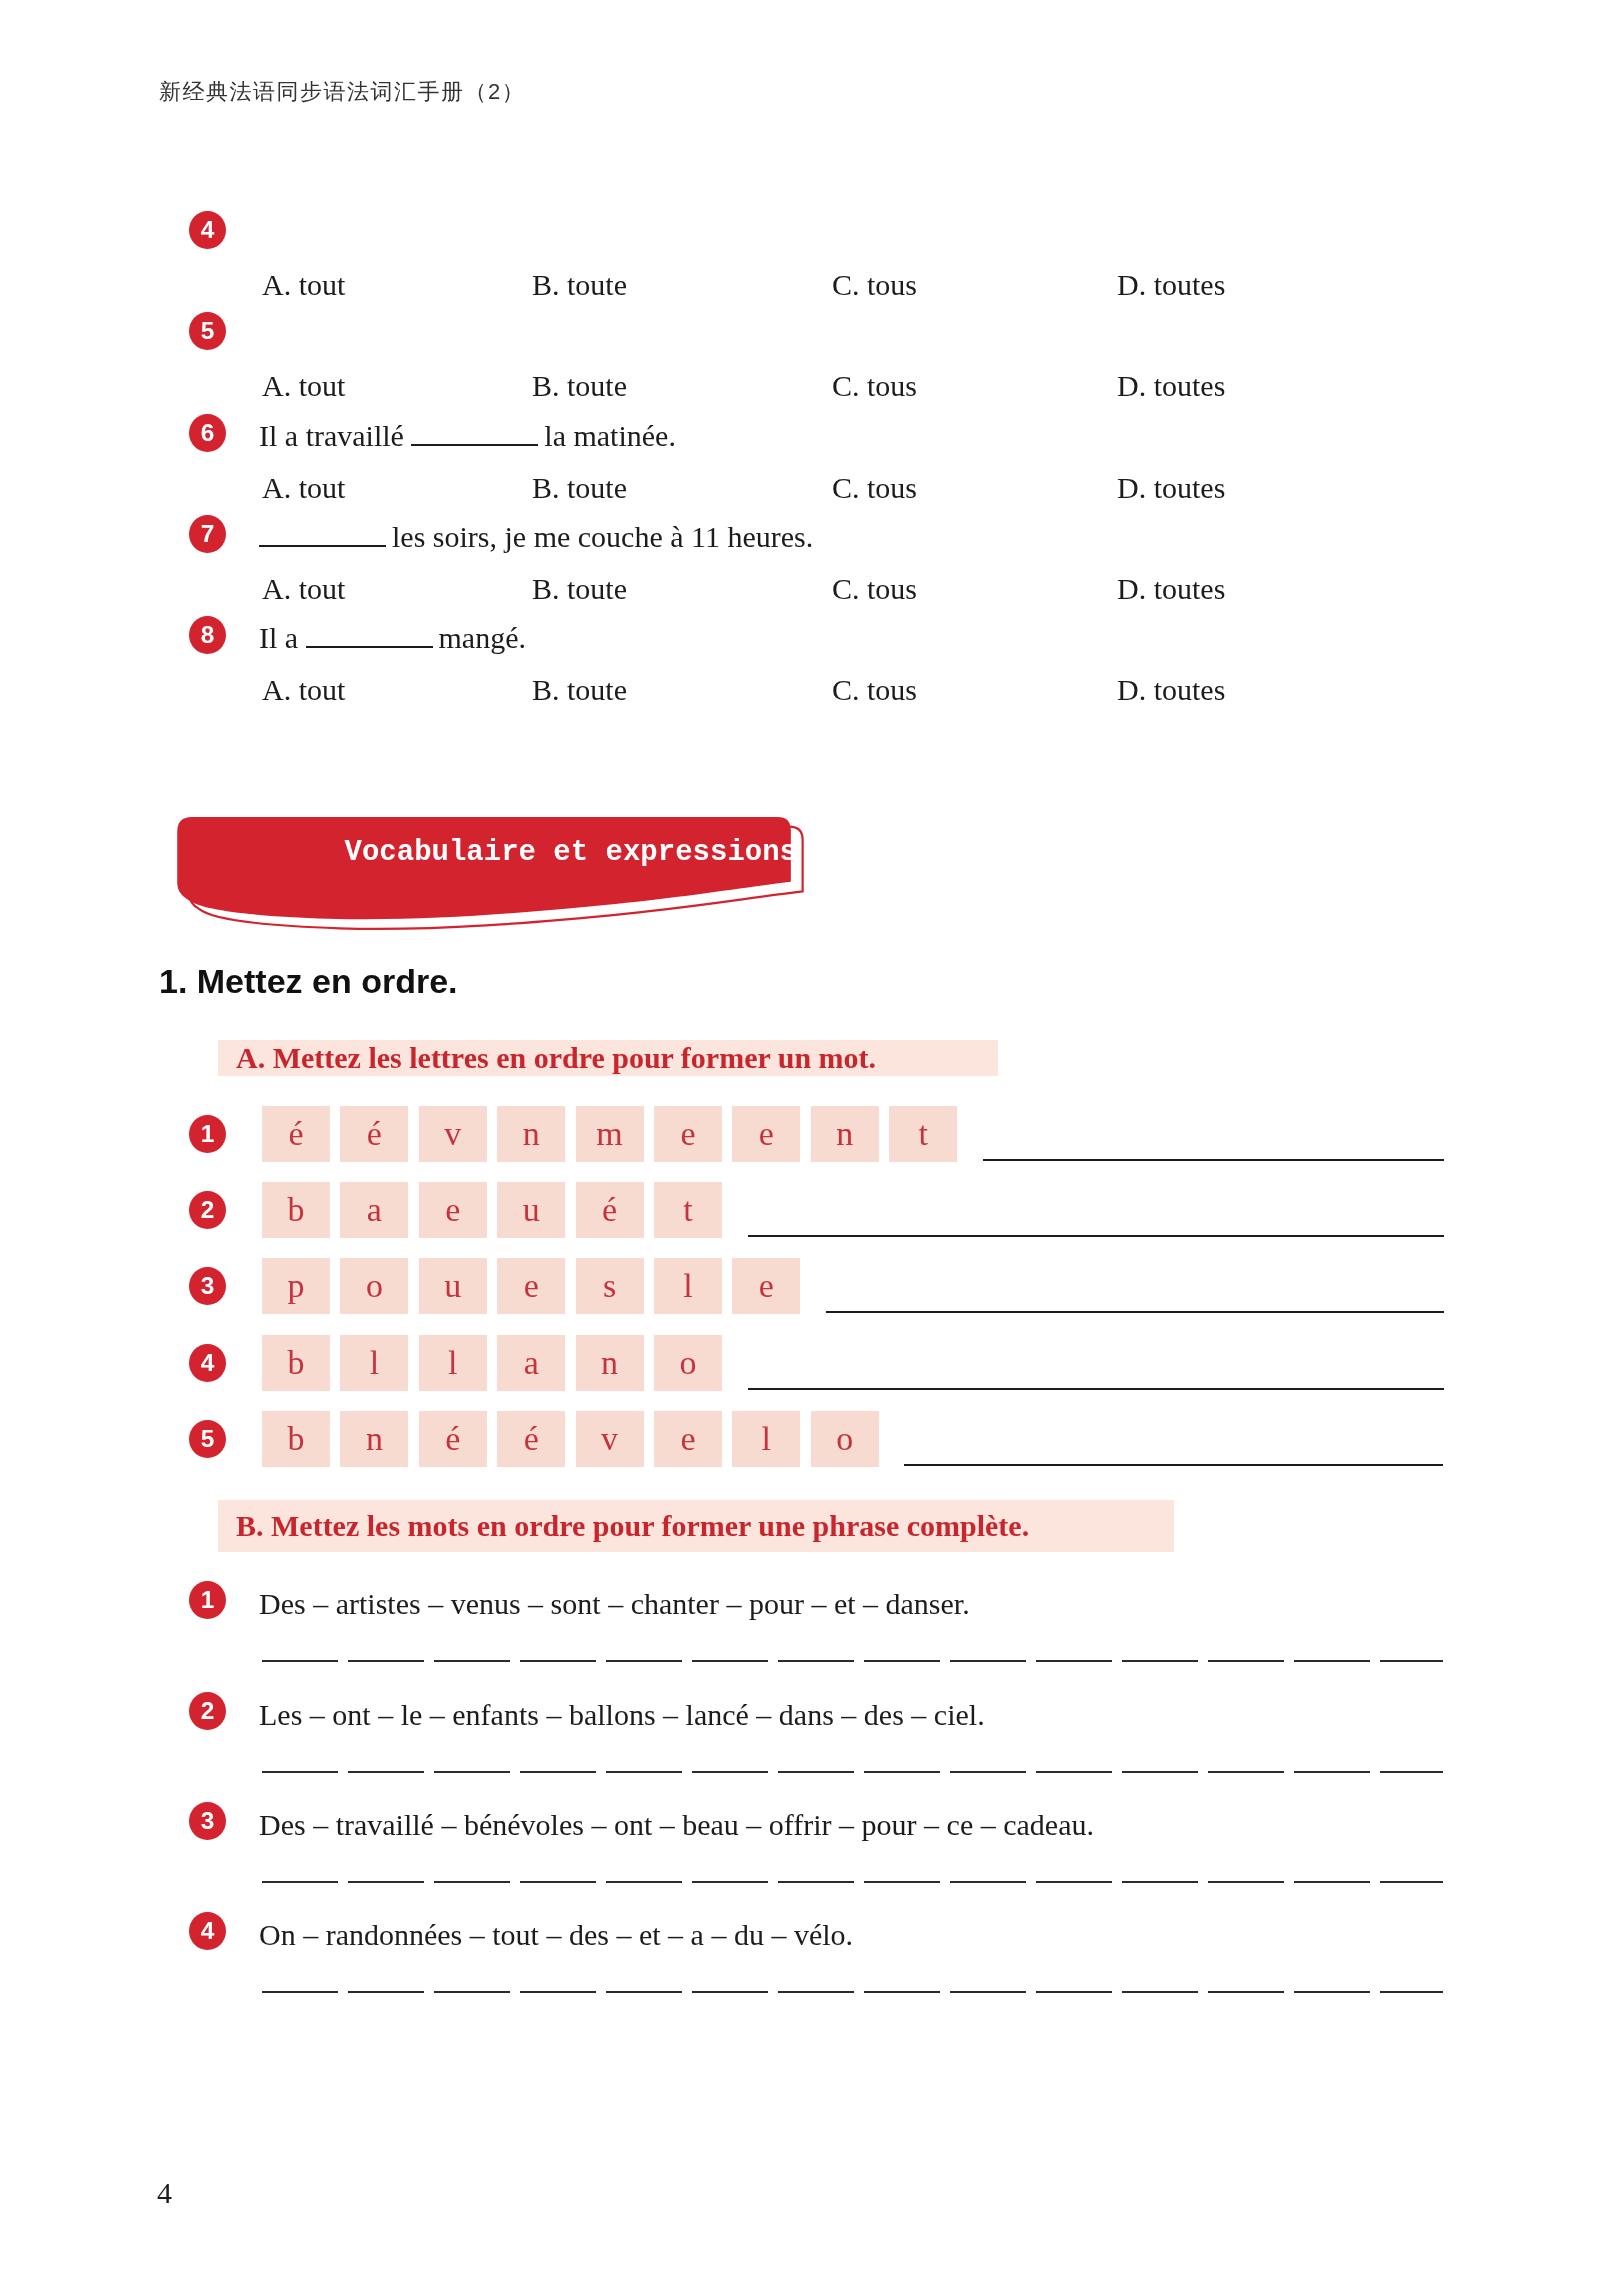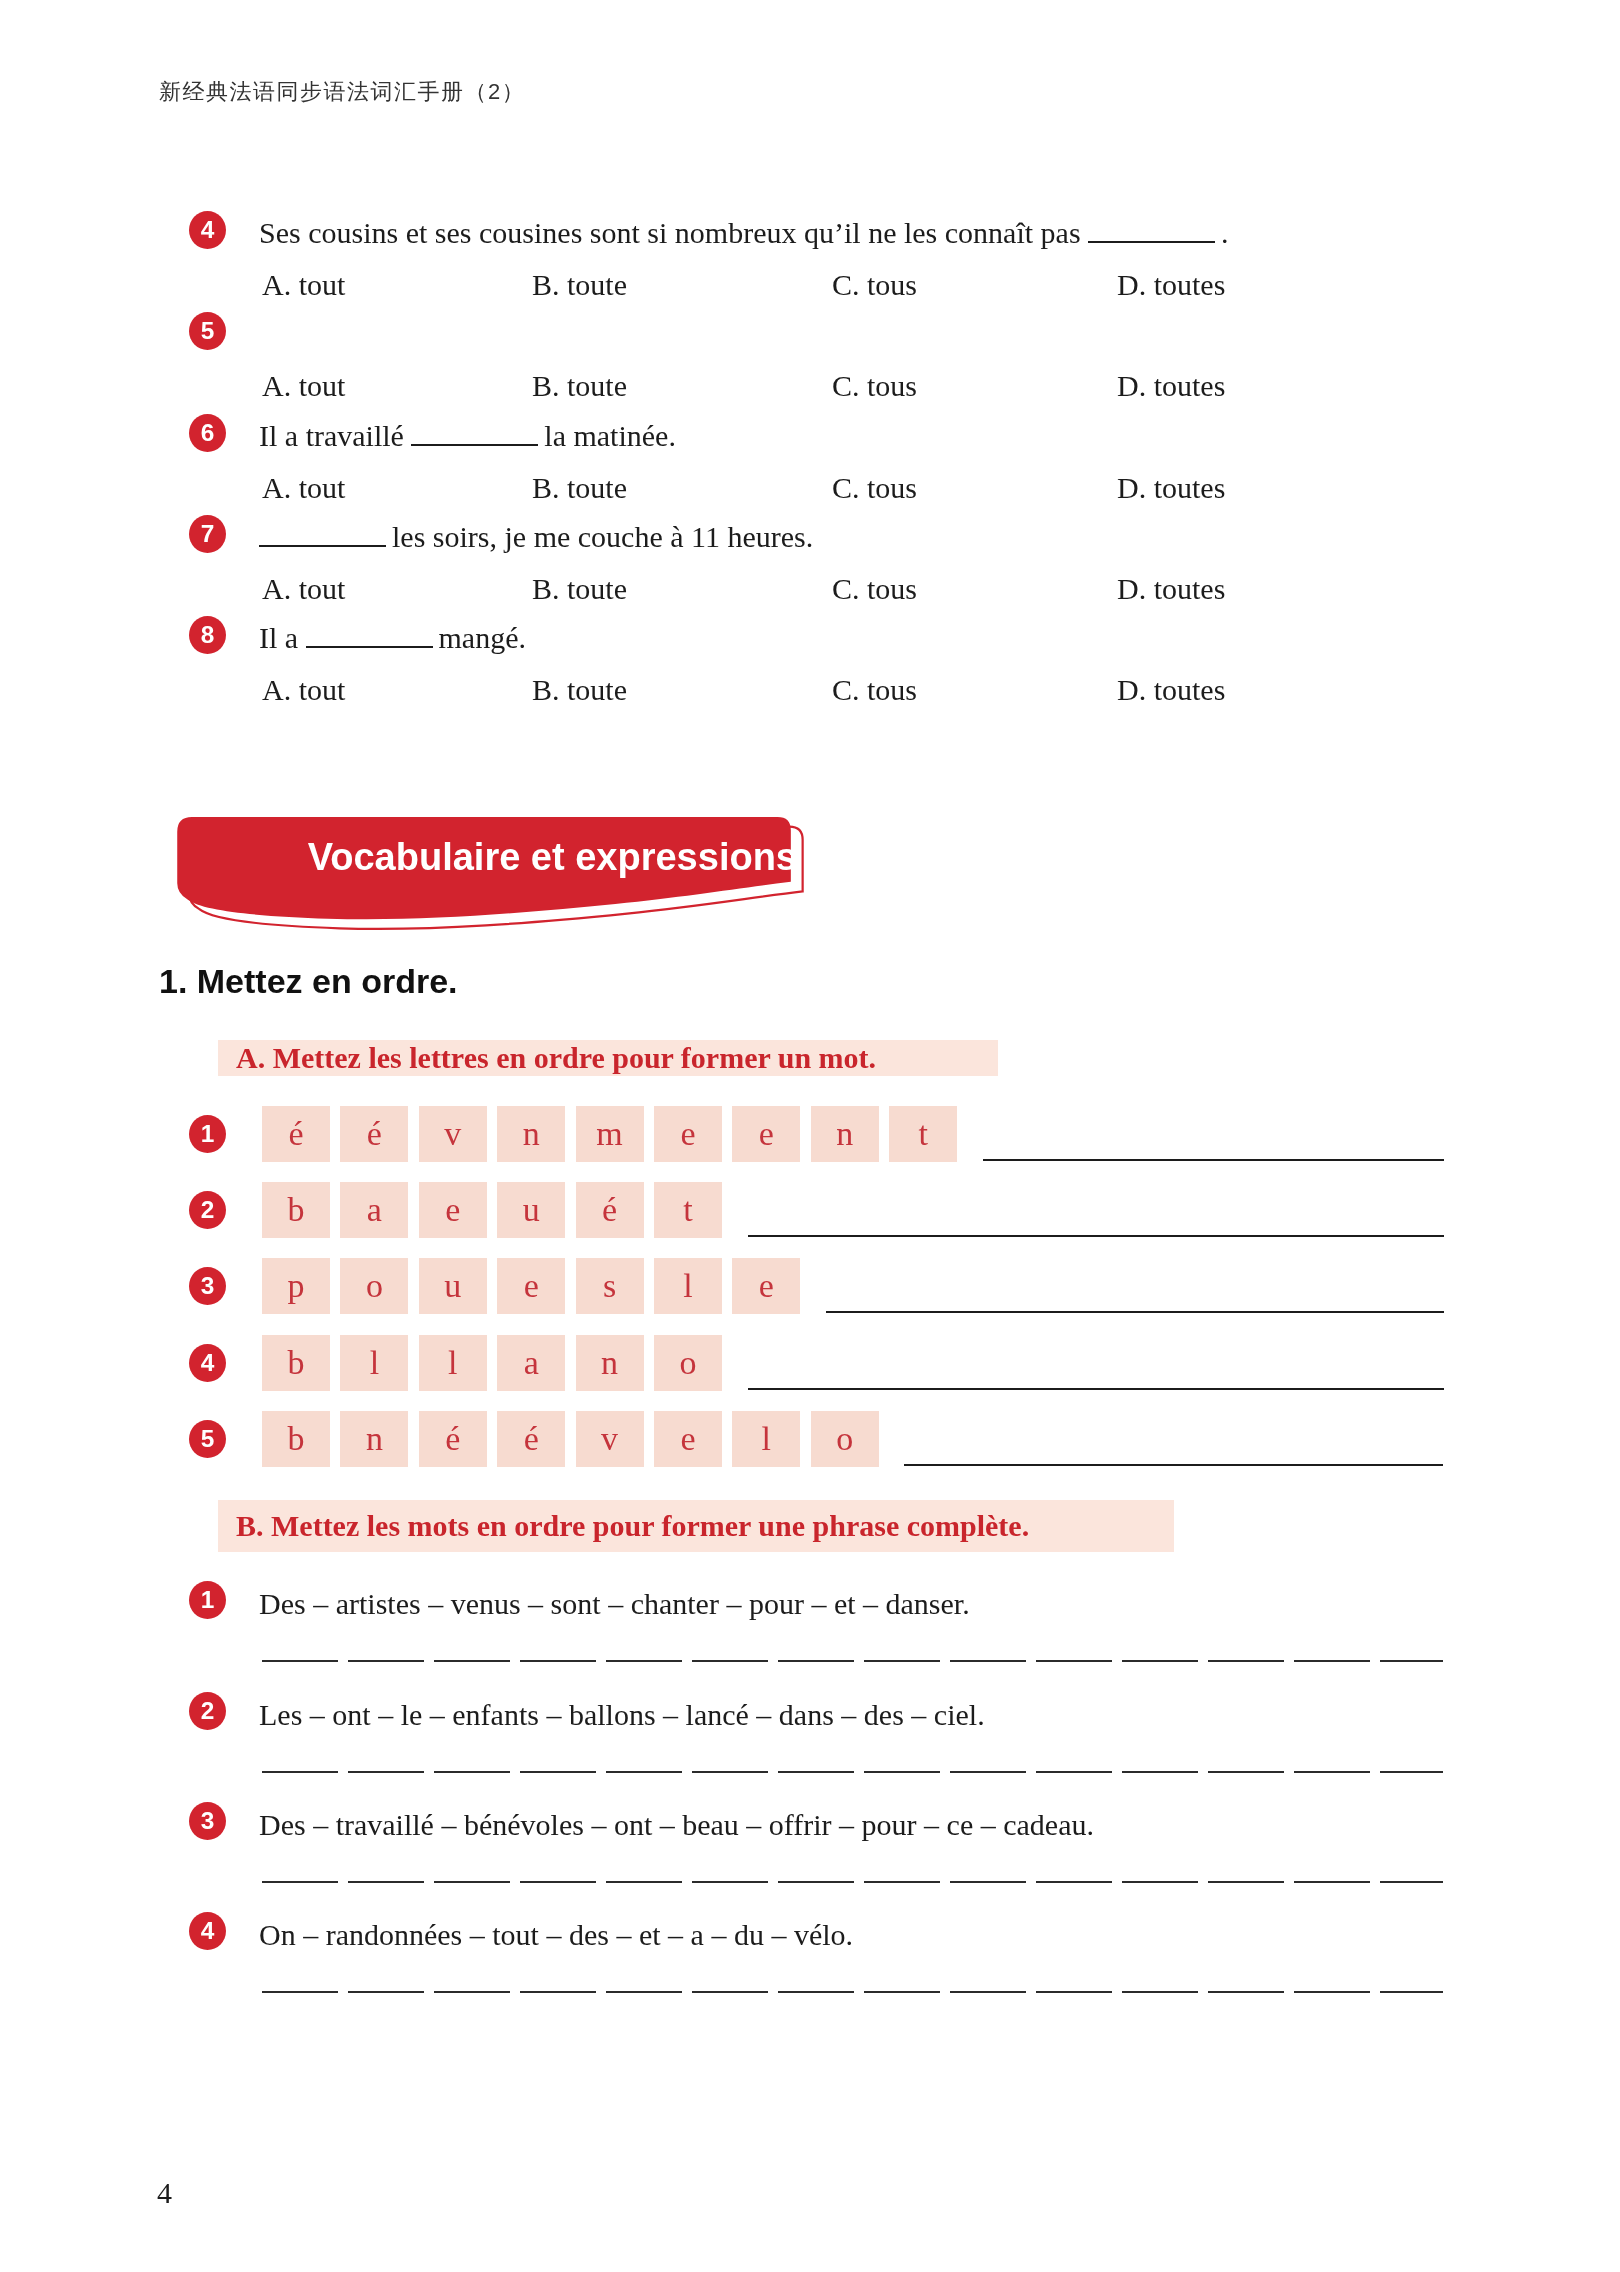--- a/index.html
+++ b/index.html
@@ -22,21 +22,21 @@
   .q-blank{display:inline-block;width:127px;border-bottom:2.2px solid #1c1c1c;height:30px;
            vertical-align:baseline;margin-right:6px;}
   .opts{position:absolute;top:54px;left:0;width:1302px;height:40px;font-size:30px;line-height:40px;}
   .opt{position:absolute;top:0;white-space:nowrap;}
   .opt.o0{left:73px}.opt.o1{left:343px}.opt.o2{left:643px}.opt.o3{left:928px}
 
   
   .banner{position:absolute;left:157px;top:814px;width:688px;height:118px;}
   .banner svg{position:absolute;left:0;top:0;}
   .banner-text{position:absolute;left:33px;top:22px;width:607px;color:#fff;
-               font-family:Liberation Sans, sans-serif;font-weight:bold;font-size:38px;white-space:nowrap;}
+               font-family:Liberation Mono, monospace;font-weight:bold;font-size:29px;white-space:nowrap;}
 
   .ex-title{position:absolute;left:159px;top:962px;margin:0;font-family:"Liberation Sans",sans-serif;
             font-weight:bold;font-size:34px;color:#111;}
 
   .part-head{position:absolute;left:218px;background:#fbe5dc;color:#c9252c;font-weight:bold;
              font-size:30px;display:flex;align-items:center;padding-left:18px;box-sizing:border-box;}
   .a-head{top:1040px;width:780px;height:36px;}
   .b-head{top:1500px;width:956px;height:52px;}
 
   
@@ -59,21 +59,20 @@
 </head>
 <body>
 
 <div class="page">
 
   <div class="header">新经典法语同步语法词汇手册（2）</div>
 
   <section id="mcq">
       <div class="q-block" style="top: 211px;">
         <div class="num-circle" style="left: 0px; top: 0px;">4</div>
-        <div class="q-line"><span class="q-before">Ses cousins et ses cousines sont si nombreux qu’il ne les connaît pas</span><span class="q-blank"></span><span class="q-after">.</span></div>
         <div class="opts">
           <span class="opt o0">A. tout</span>
           <span class="opt o1">B. toute</span>
           <span class="opt o2">C. tous</span>
           <span class="opt o3">D. toutes</span>
         </div>
       </div>
       <div class="q-block" style="top: 312px;">
         <div class="num-circle" style="left: 0px; top: 0px;">5</div>
         <div class="opts">

